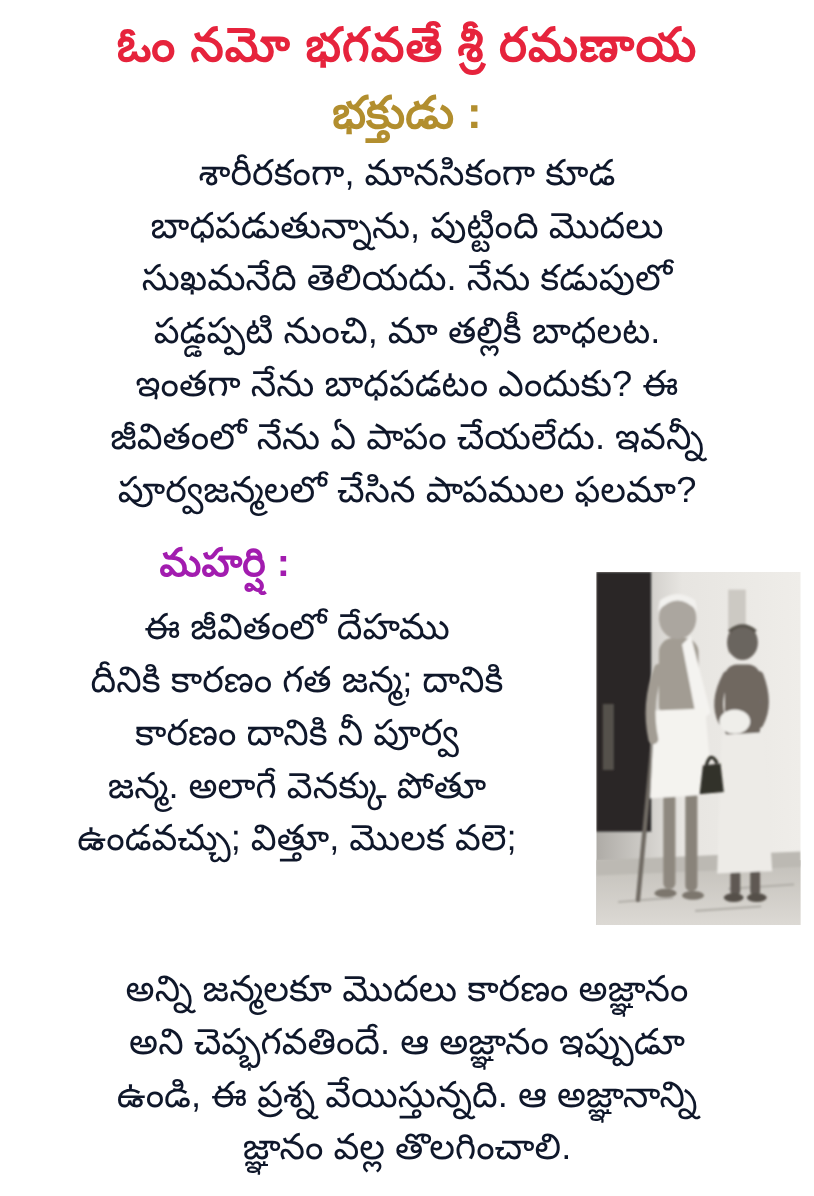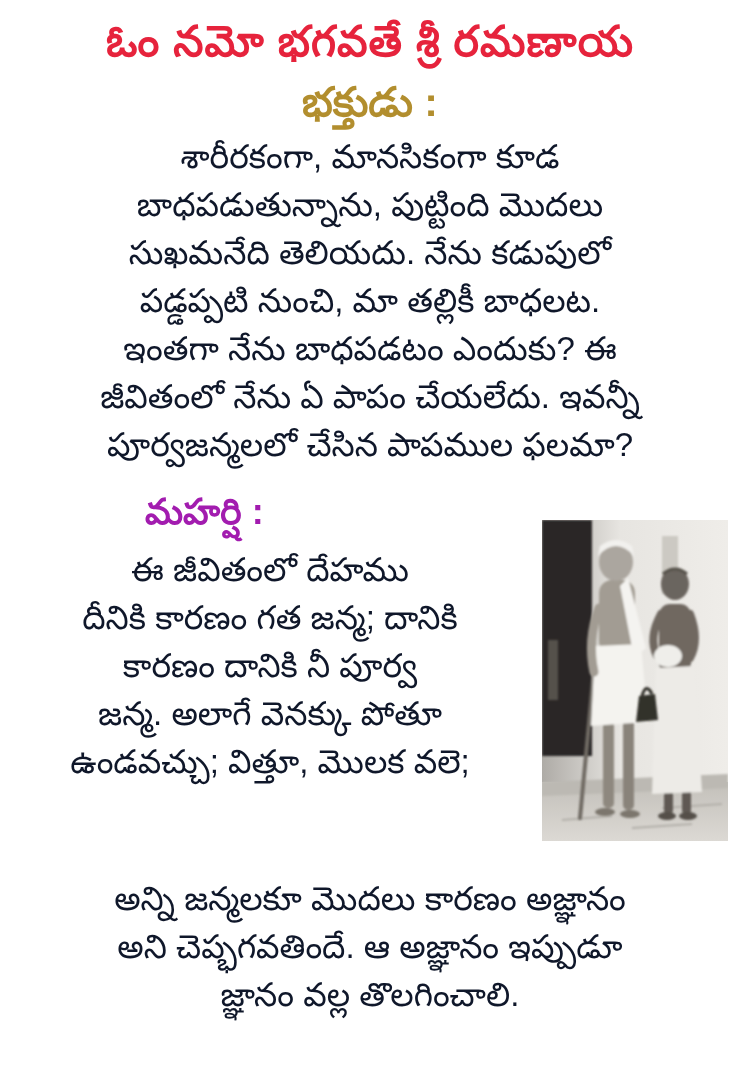--- a/index.html
+++ b/index.html
@@ -137,16 +137,17 @@
 
         <path d="M97 176 L113 174 L116 200 L94 202 Z" fill="#33302a"></path>
         <path d="M100 176 Q104 162 110 174" stroke="#33302a" stroke-width="3" fill="none"></path>
       </g>
     </svg>
   </figure>
 
   <div class="para maharshi-para-full">
       <div class="text-line">అన్ని జన్మలకూ మొదలు కారణం అజ్ఞానం</div>
       <div class="text-line">అని చెప్భగవతిందే. ఆ అజ్ఞానం ఇప్పుడూ</div>
+      <div class="text-line">ఉండి, ఈ ప్రశ్న వేయిస్తున్నది. ఆ అజ్ఞానాన్ని</div>
       <div class="text-line">జ్ఞానం వల్ల తొలగించాలి.</div>
     </div>
 
 </div>
 
 </body></html>

